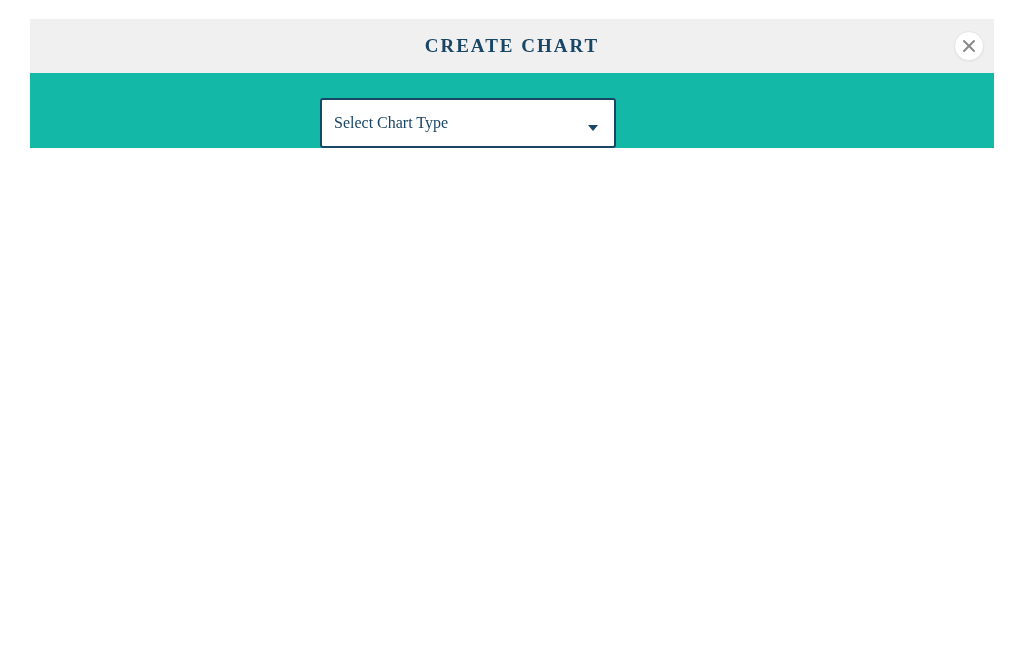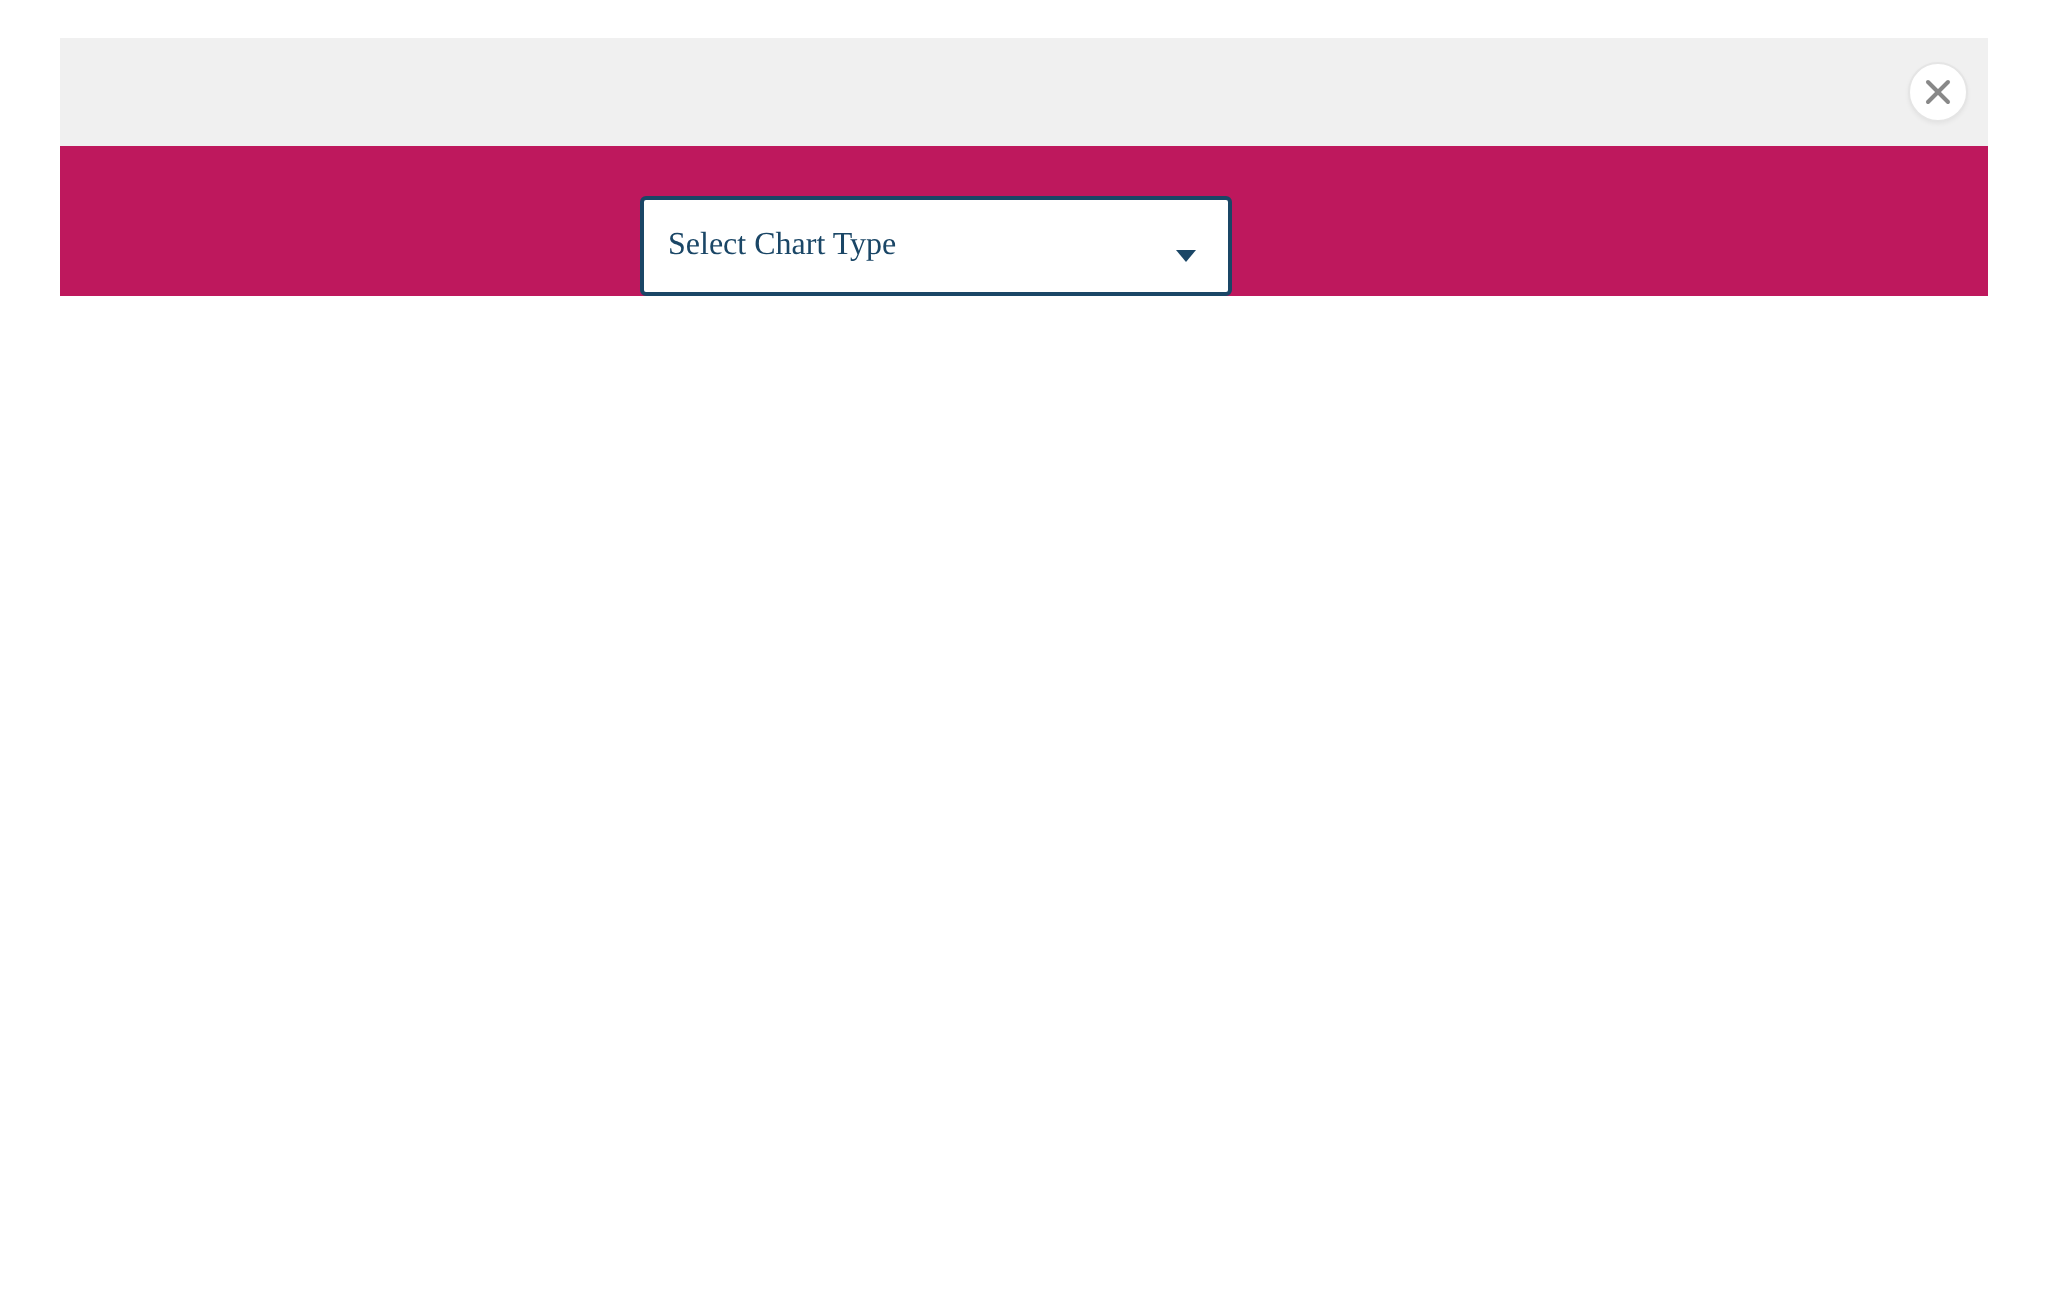--- a/index.html
+++ b/index.html
@@ -48,21 +48,21 @@
       align-items: center;
       justify-content: center;
       cursor: pointer;
       box-shadow: 0 1px 2px rgba(0,0,0,0.05);
     }
     .close-button svg {
       width: 14px;
       height: 14px;
     }
     .modal-body {
-      background: #be185d;
+      background: #14b8a6;
       padding-top: 25px;
       display: flex;
       justify-content: flex-start;
     }
     .select-wrapper {
       margin-left: 290px;
       width: 296px;
       position: relative;
     }
     .select-box {
@@ -89,20 +89,21 @@
       border-right: 5px solid transparent;
       border-top: 6px solid #1a4666;
       margin-top: 10px;
     }
   </style>
 </head>
 <body>
 
 <div class="modal-container">
   <div class="modal-header">
+    <div class="modal-title">CREATE CHART</div>
     <button class="close-button">
       <svg viewBox="0 0 14 14">
         <line x1="2" y1="2" x2="12" y2="12" stroke="#888888" stroke-width="2" stroke-linecap="round"></line>
         <line x1="12" y1="2" x2="2" y2="12" stroke="#888888" stroke-width="2" stroke-linecap="round"></line>
       </svg>
     </button>
   </div>
   <div class="modal-body">
     <div class="select-wrapper">
       <div class="select-box">

